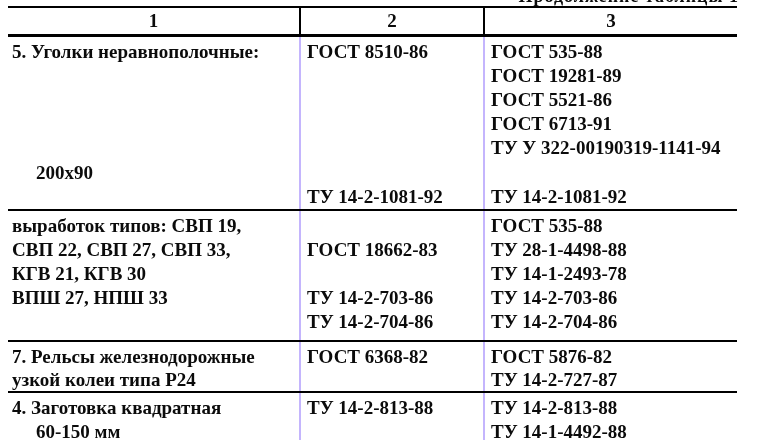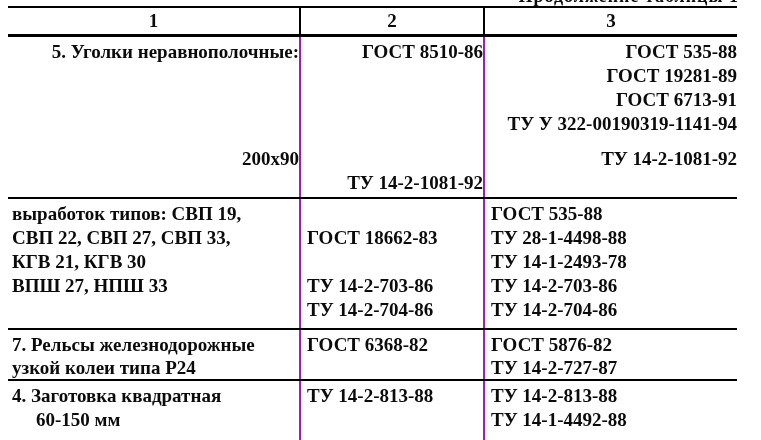--- a/index.html
+++ b/index.html
@@ -37,35 +37,35 @@
     line-height: 25px;
     font-size: 19px;
   }
   .hdr .hcell + .hcell { border-left: 2px solid #000; }
   .row {
     display: grid;
     grid-template-columns: 291px 184px 254px;
     border-bottom: 2px solid #000;
   }
   .row:last-child { border-bottom: none; }
-  .row-5 { min-height: 160px; text-align: right; }
+  .row-5 { min-height: 160px; }
   .row-6 { min-height: 129px; }
   .row-7 { min-height: 45px; }
   .row-8 { min-height: 62px; }
   .cell { padding: 3px 0 0 4px; }
-  .cell + .cell { border-left: 2px solid #a21caf; padding-left: 6px; }
+  .cell + .cell { border-left: 2px solid #c4b5fd; padding-left: 6px; }
   .ln {
     height: 24px;
     line-height: 24px;
     font-size: 19px;
     white-space: nowrap;
   }
   .row-7 .ln { height: 23px; line-height: 23px; }
   .indent { padding-left: 24px; }
-  .gap { margin-top: 11px; }
+  .gap { margin-top: 25px; }
 </style>
 </head>
 <body>
 
 <div class="continuation">Продолжение таблицы 1</div>
 
 <div class="tbl">
 
   <div class="hdr">
     <div class="hcell">1</div>
@@ -85,20 +85,21 @@
       <div class="ln">ГОСТ 8510-86</div>
       <div class="ln"></div>
       <div class="ln"></div>
       <div class="ln"></div>
       <div class="ln"></div>
       <div class="ln gap">ТУ 14-2-1081-92</div>
     </div>
     <div class="cell">
       <div class="ln">ГОСТ 535-88</div>
       <div class="ln">ГОСТ 19281-89</div>
+      <div class="ln">ГОСТ 5521-86</div>
       <div class="ln">ГОСТ 6713-91</div>
       <div class="ln">ТУ У 322-00190319-1141-94</div>
       <div class="ln gap">ТУ 14-2-1081-92</div>
     </div>
   </div>
 
   <div class="row row-6">
     <div class="cell">
       <div class="ln">выработок типов: СВП 19,</div>
       <div class="ln">СВП 22, СВП 27, СВП 33,</div>

